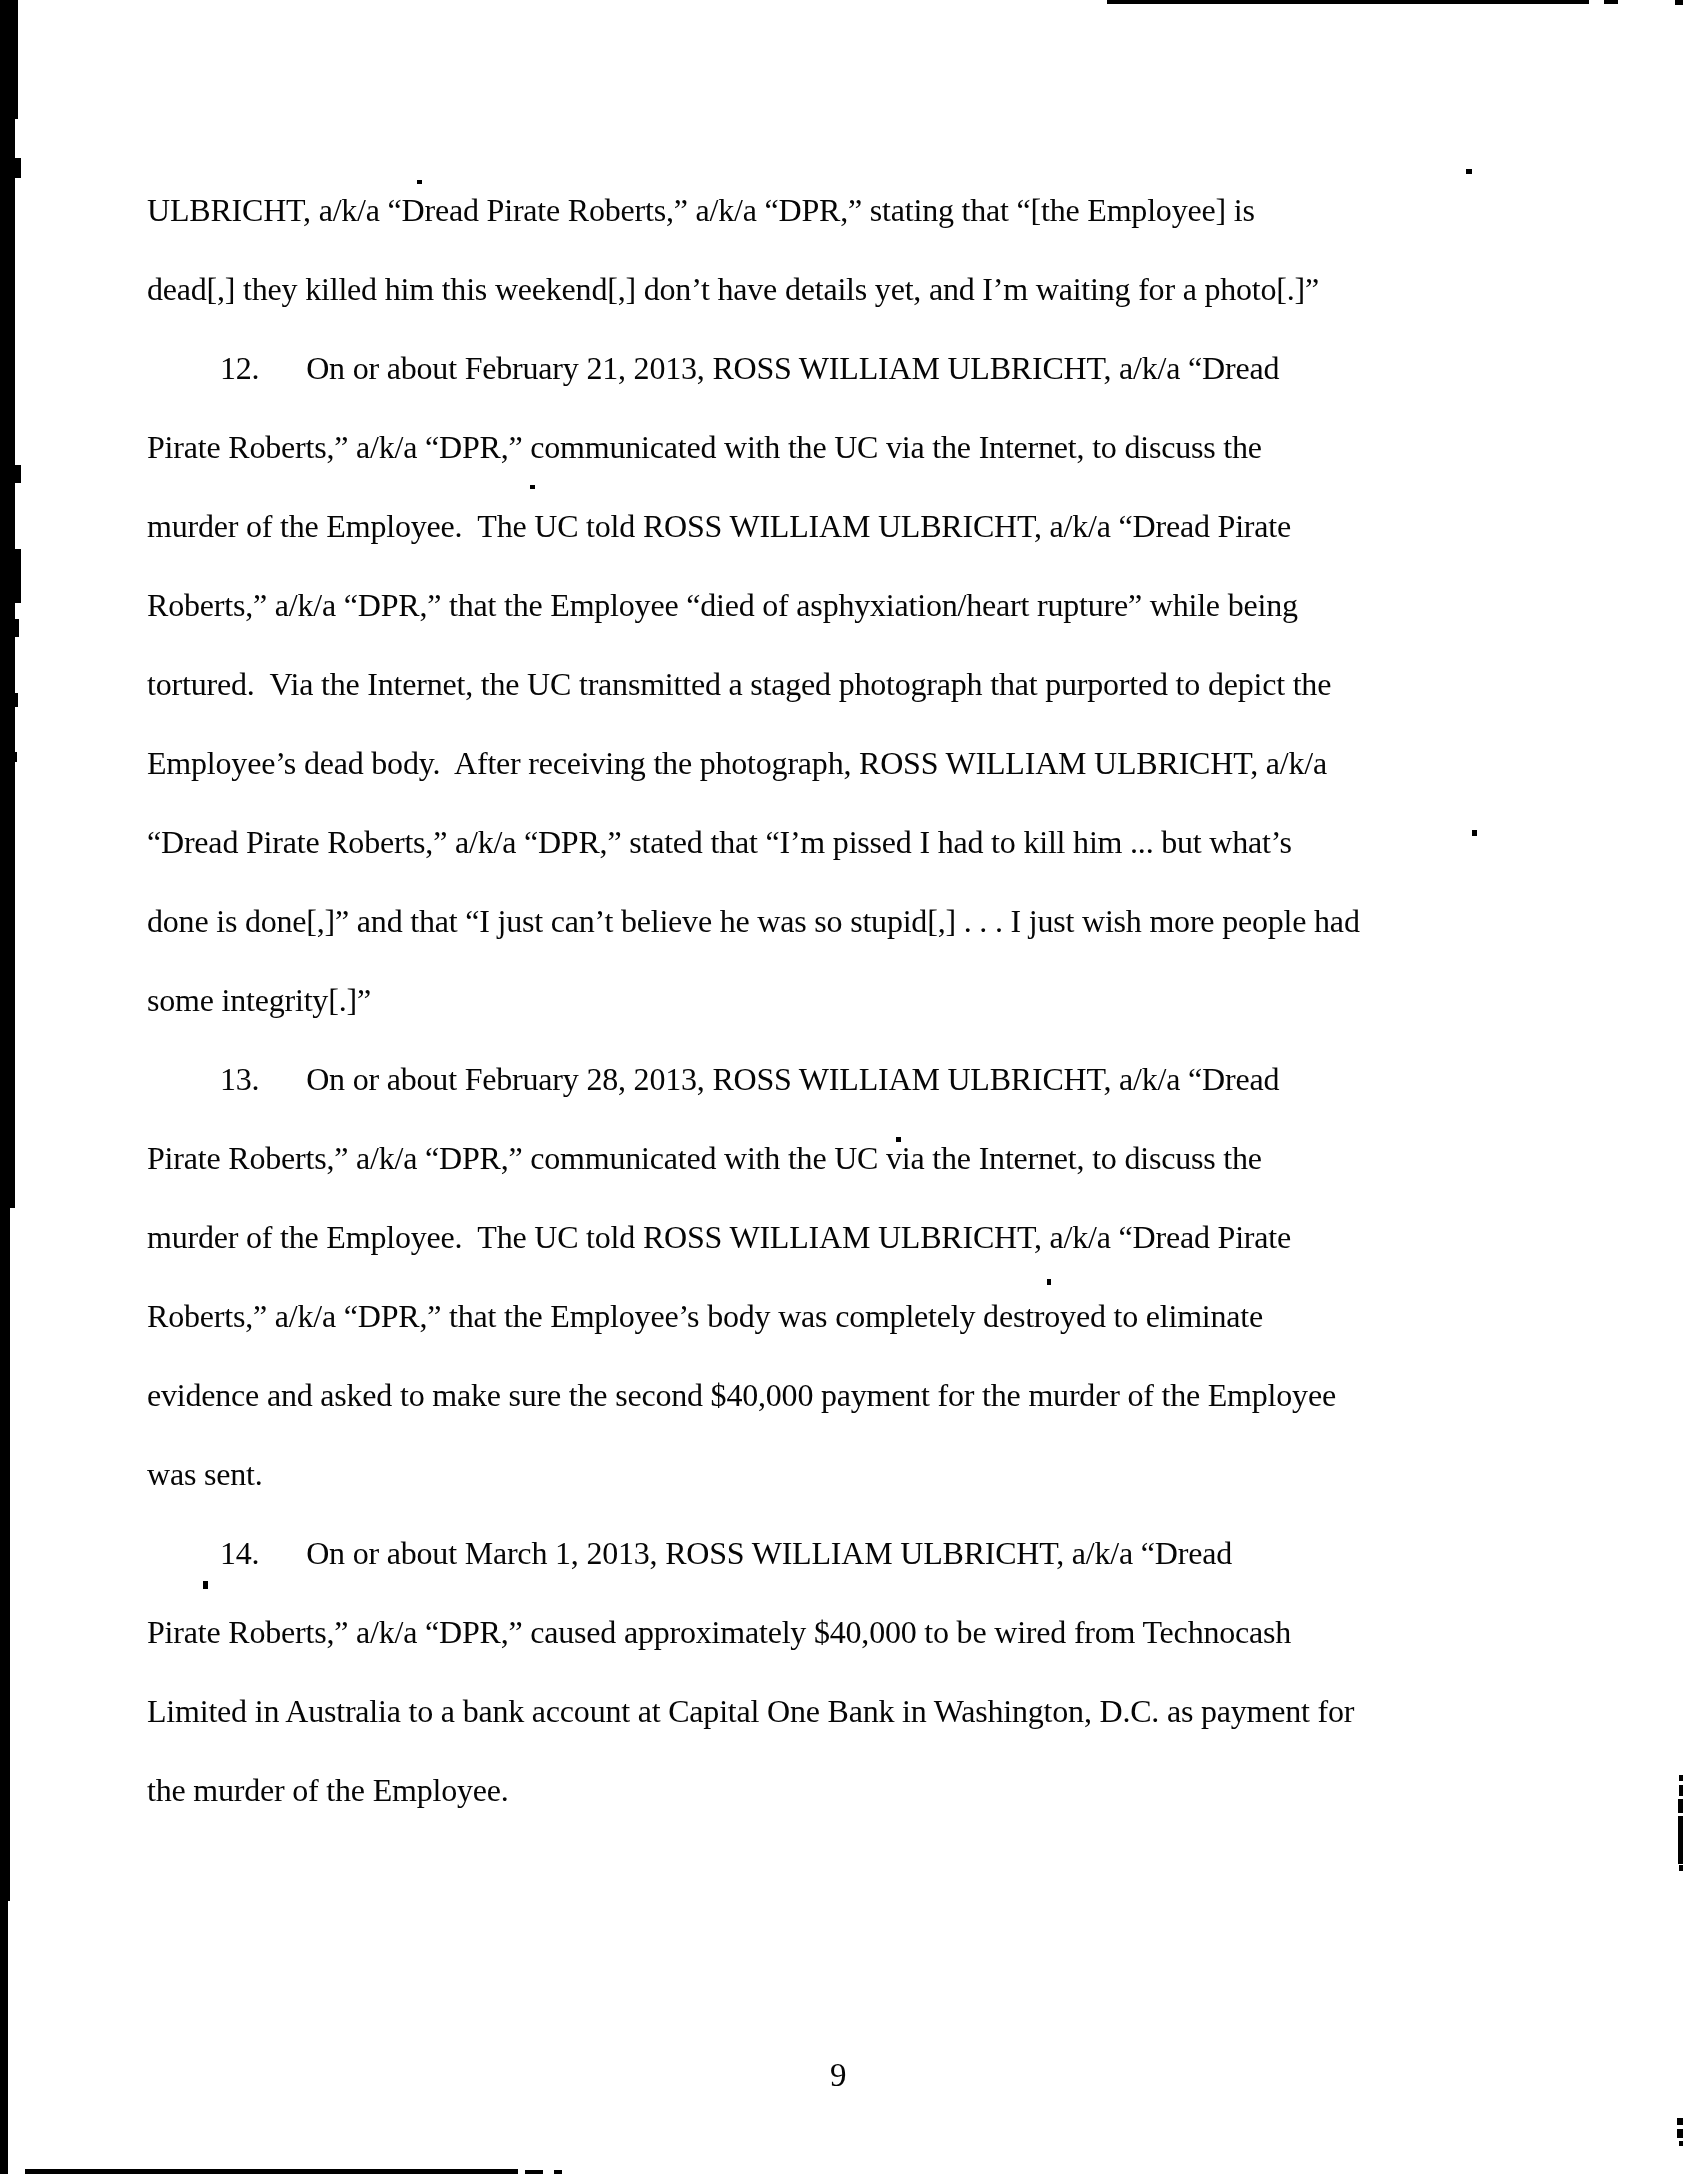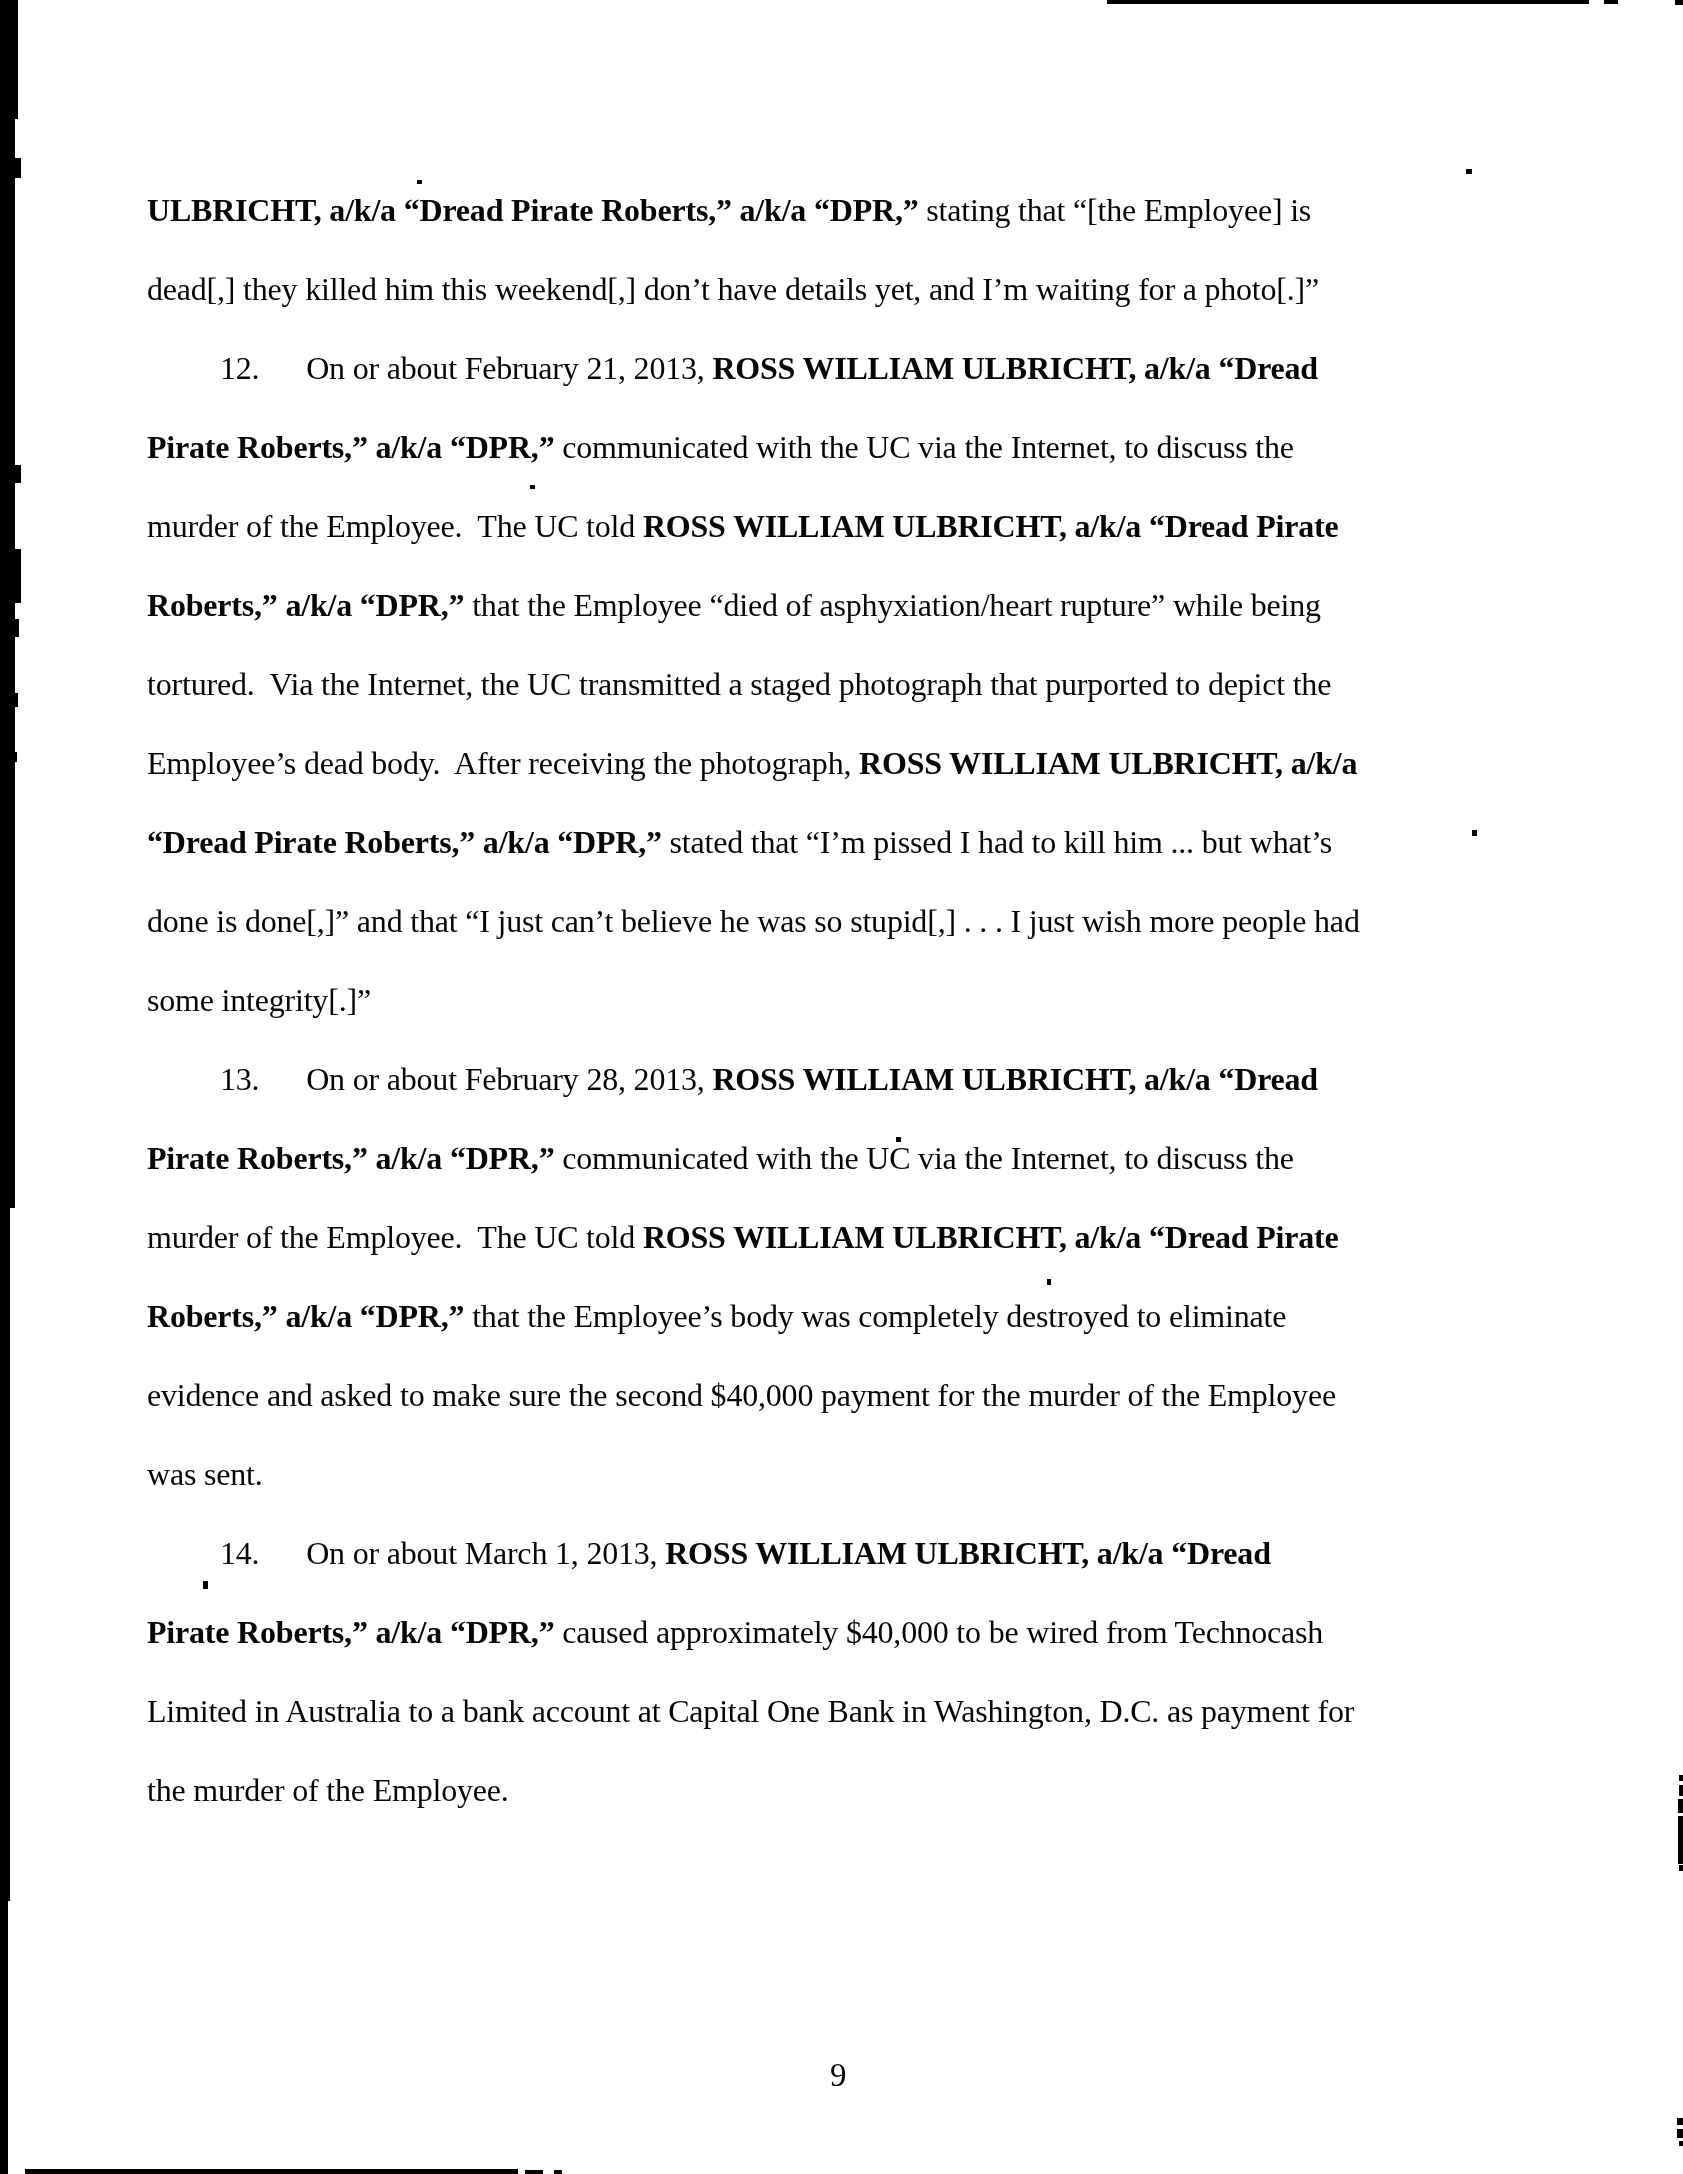--- a/index.html
+++ b/index.html
@@ -18,21 +18,21 @@
     position: absolute;
     left: 147px; top: 171px;
     font-size: 32px;
     line-height: 79px;
     letter-spacing: -0.2px;
     white-space: pre;
     color: #060606;
   }
   .line { height: 79px; }
   .line.indent { padding-left: 73px; }
-  .b { font-weight: bold; margin-top: 9px; }
+  .b { font-weight: normal; margin-top: 9px; }
 
   .page-number {
     position: absolute;
     left: 830px; top: 2057px;
     font-size: 33px;
     line-height: 36px;
     color: #050505;
   }
 
   

